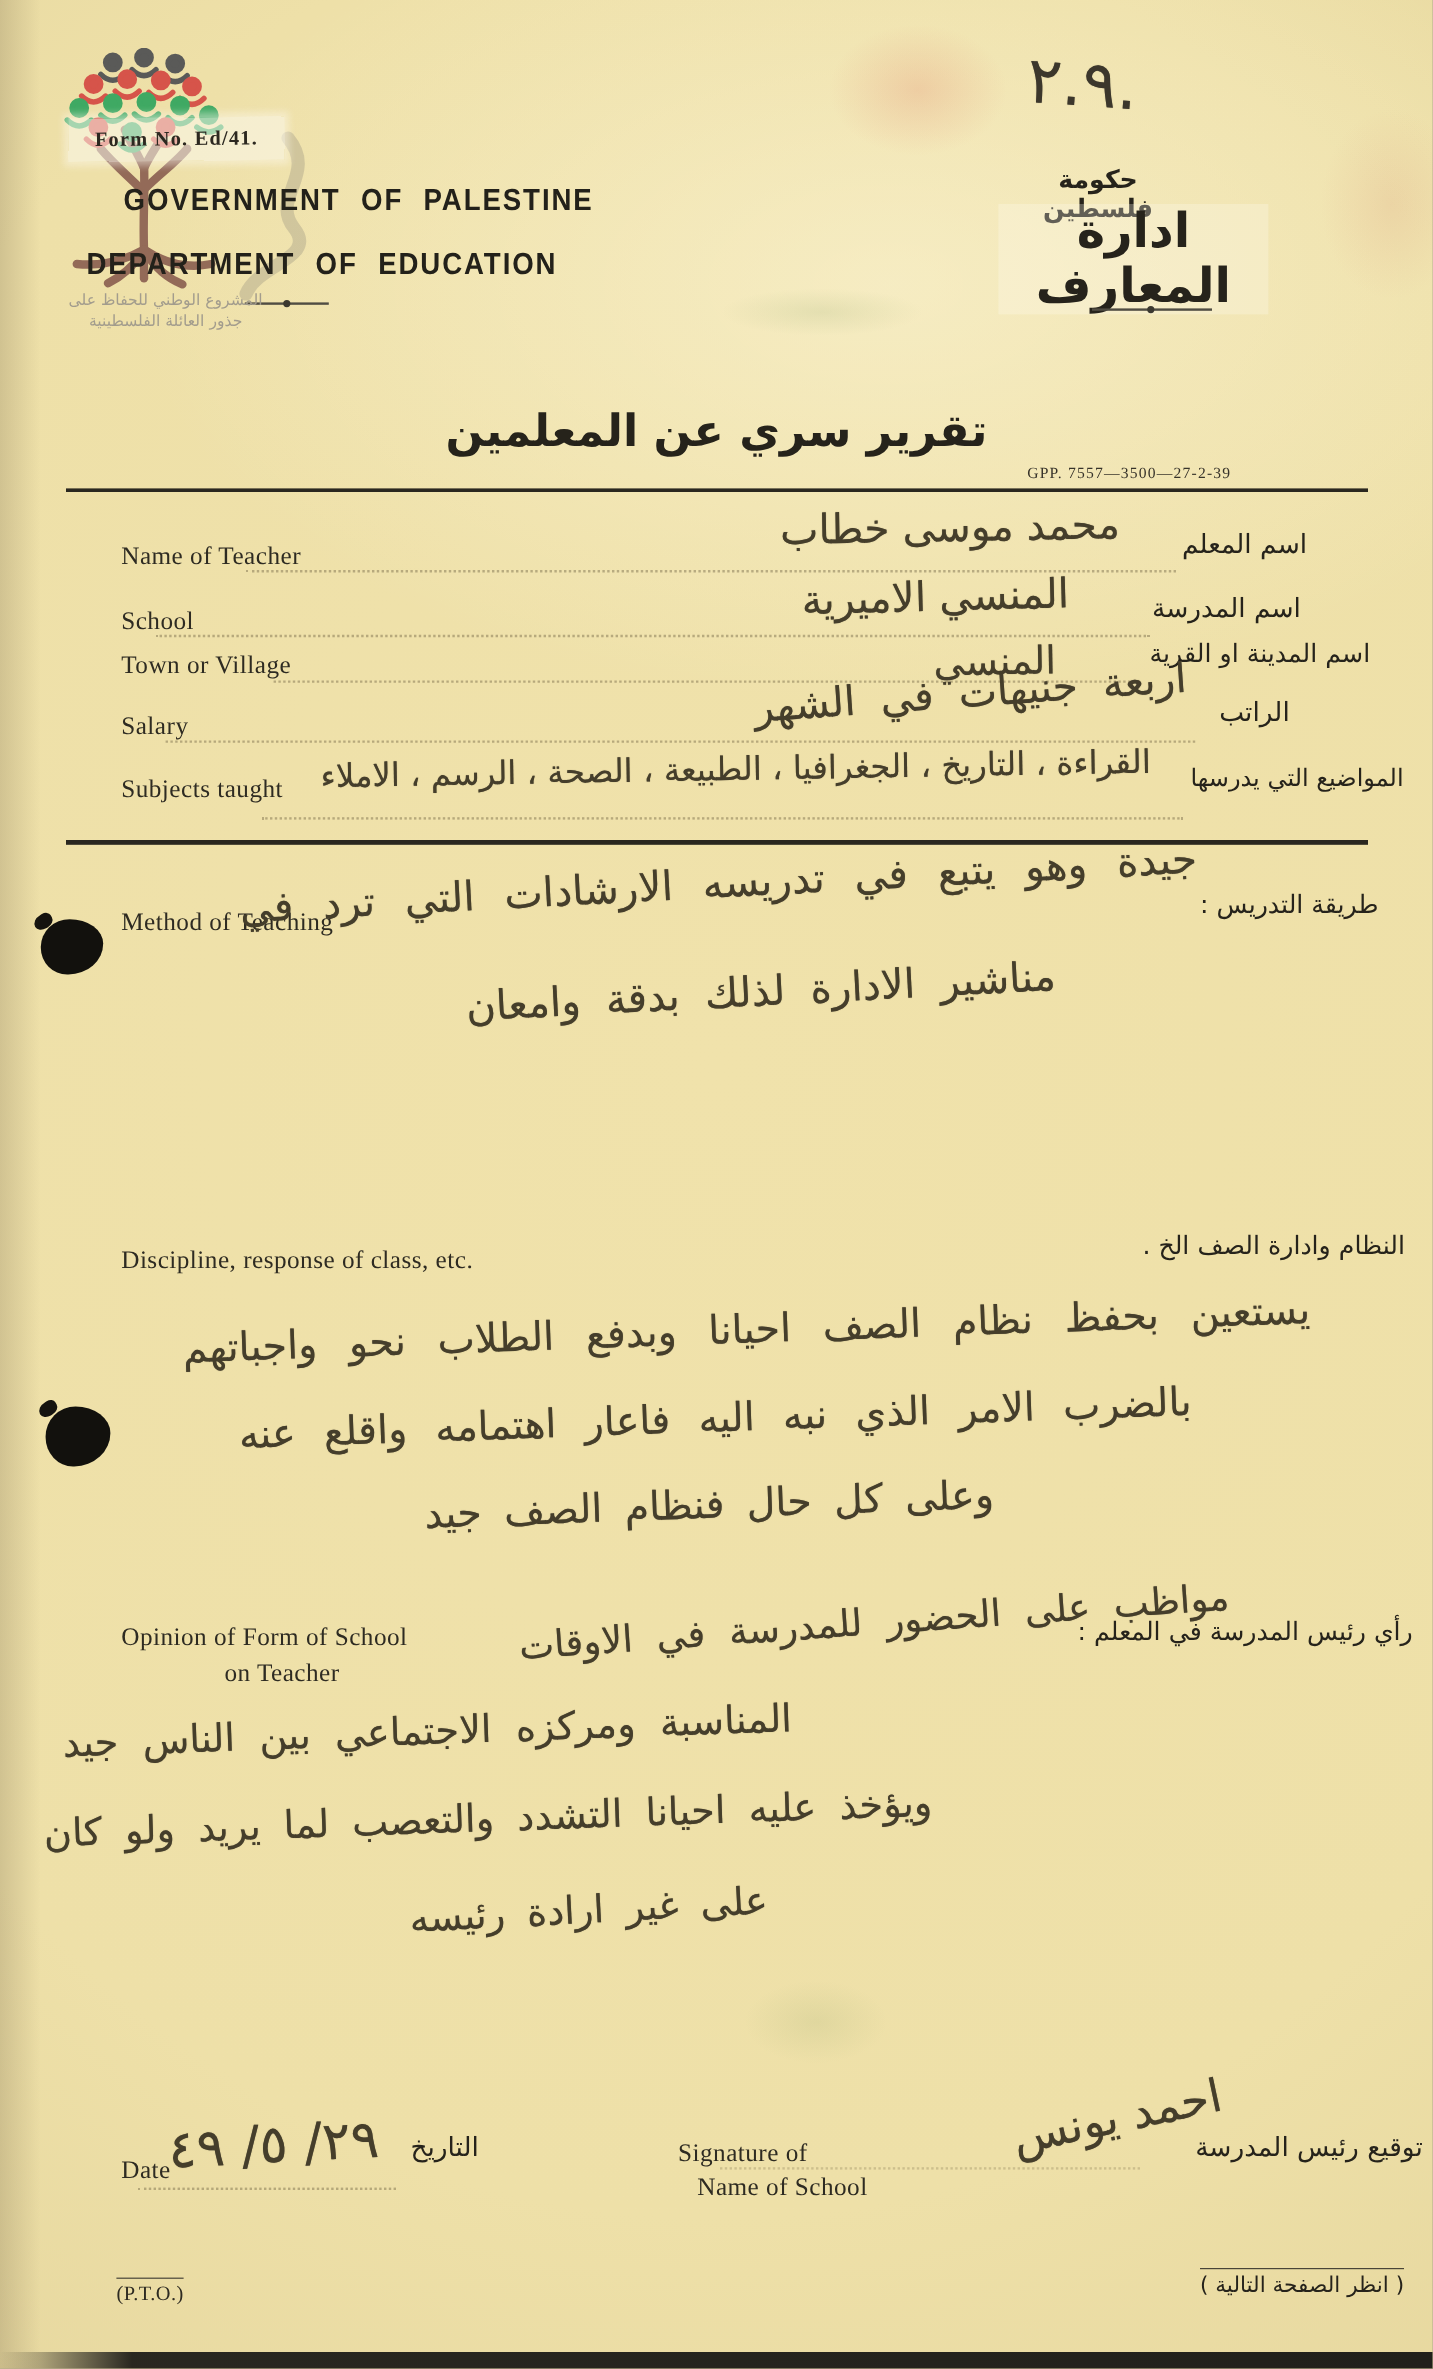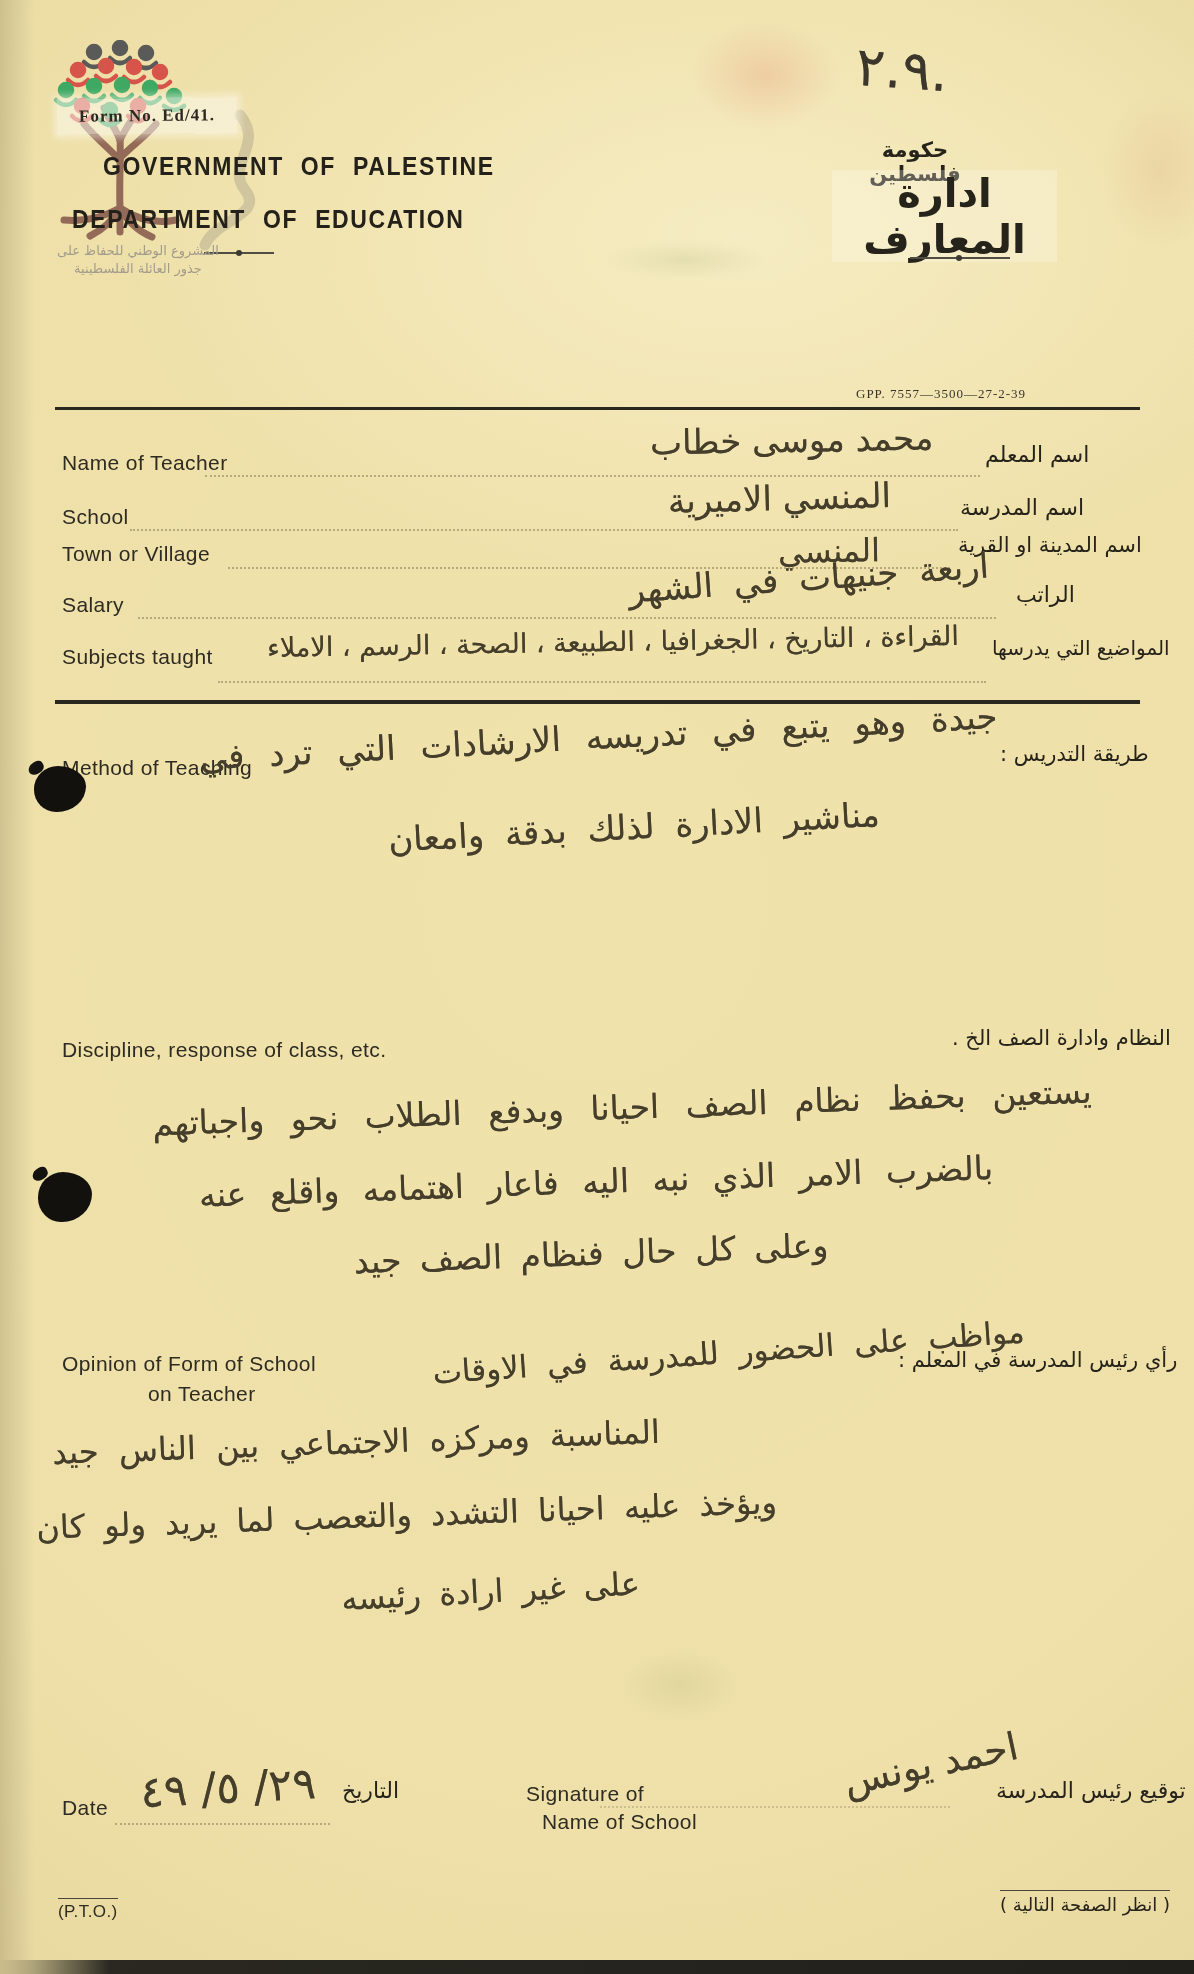--- a/index.html
+++ b/index.html
@@ -4,21 +4,21 @@
 <style>
   html,body{margin:0;padding:0;background:#9a9284;}
   .page{
     position:relative;width:1194px;height:1974px;overflow:hidden;
     background:
       radial-gradient(ellipse 900px 500px at 62% 12%, rgba(255,250,225,.45), rgba(255,250,225,0) 70%),
       radial-gradient(ellipse 1400px 1600px at 50% 45%, #f0e2ab 0%, #eee0a8 60%, #e5d69d 88%, #ddcd92 100%);
     font-family:"Liberation Serif",serif;color:#2b2820;
   }
   .abs{position:absolute;}
-  .en-label{font-family:Liberation Sans, sans-serif;font-size:21px;color:#2e2b22;letter-spacing:.4px;}
+  .en-label{font-family:Liberation Serif, serif;font-size:21px;color:#2e2b22;letter-spacing:.4px;margin-left:39px;}
   .gov{font-family:"Liberation Sans",sans-serif;font-weight:bold;font-size:23px;color:#23211a;
        letter-spacing:1.6px;word-spacing:9px;transform:scaleY(1.1);transform-origin:left top;}
   .ar-print{font-family:"DejaVu Sans",sans-serif;direction:rtl;color:#26231b;}
   .hw{font-family:"DejaVu Sans",sans-serif;direction:rtl;color:#453e2b;white-space:nowrap;
       text-shadow:0 0 .6px rgba(62,55,38,.7);}
   .hw-ltr{font-family:"DejaVu Sans",sans-serif;direction:ltr;color:#453e2b;white-space:nowrap;
       text-shadow:0 0 .6px rgba(62,55,38,.7);}
   .dotline{border-bottom:2px dotted rgba(104,94,62,.42);height:1px;}
   .rule{background:#2a271f;}
   .blot{background:#12110d;border-radius:48% 56% 58% 44% / 52% 46% 58% 50%;}
@@ -114,20 +114,21 @@
   </div>
 
   <div class="abs hw-ltr" style="left:856px;top:38px;font-size:54px;letter-spacing:4px;transform:rotate(4deg);color:#3c372c;">٢.٩.</div>
 
   <div class="abs ar-print" style="left:855px;top:138px;width:120px;text-align:center;font-size:21px;font-weight:bold;">حكومة فلسطين</div>
   <div class="abs ar-print" style="left:832px;top:170px;width:225px;text-align:center;font-size:40px;font-weight:bold;background:rgba(255,252,240,.28);">ادارة المعارف</div>
   <div class="abs divider" style="left:910px;top:257px;width:100px;">
       <span class="dot"></span>
     </div>
 
+  <div class="abs ar-print" style="left:357px;top:338px;width:480px;text-align:center;font-size:37px;font-weight:bold;">تقرير سري عن المعلمين</div>
   <div class="abs" style="left:856px;top:386px;width:250px;font-size:13px;letter-spacing:1px;color:#37332a;">GPP. 7557—3500—27-2-39</div>
 
   <div class="abs rule" style="left:55px;top:407px;width:1085px;height:3px;"></div>
 
   <div class="abs en-label" style="left:62px;top:451px;">Name of Teacher</div>
   <div class="abs dotline" style="left:205px;top:474px;width:775px;"></div>
   <div class="abs hw" style="left:650px;top:420px;font-size:34px;transform:rotate(-1deg);">محمد موسى خطاب</div>
   <div class="abs ar-print" style="left:985px;top:442px;font-size:22px;">اسم المعلم</div>
 
   <div class="abs en-label" style="left:62px;top:505px;">School</div>

